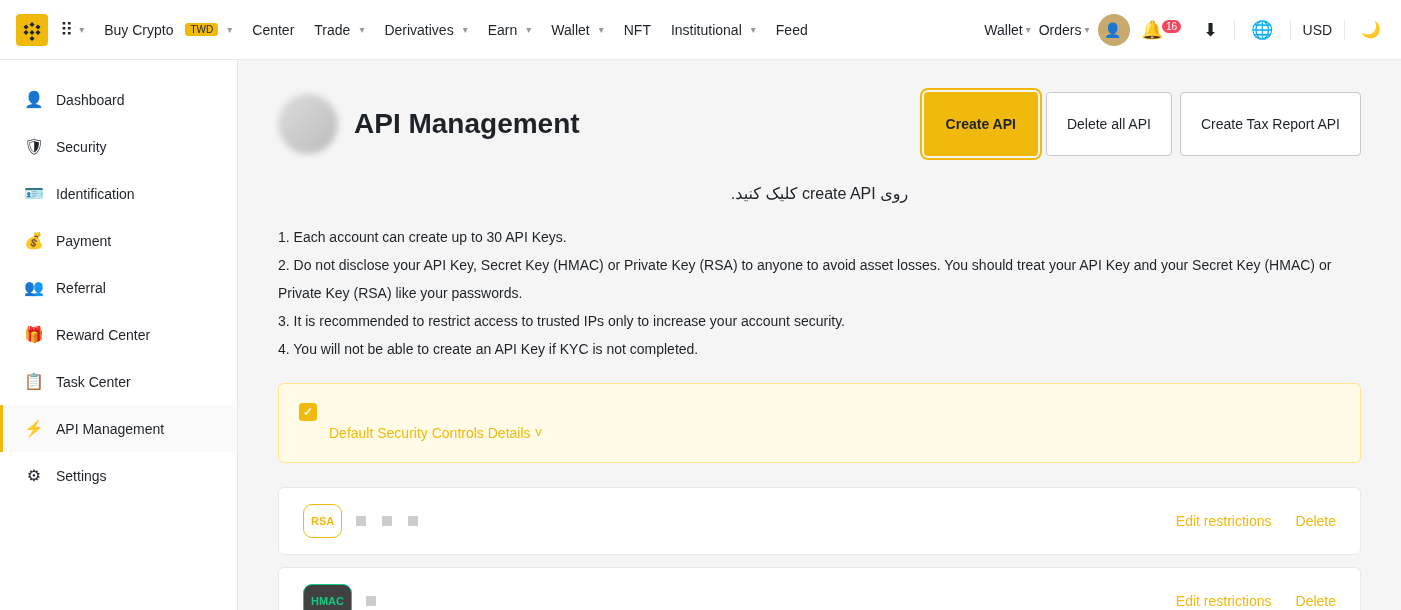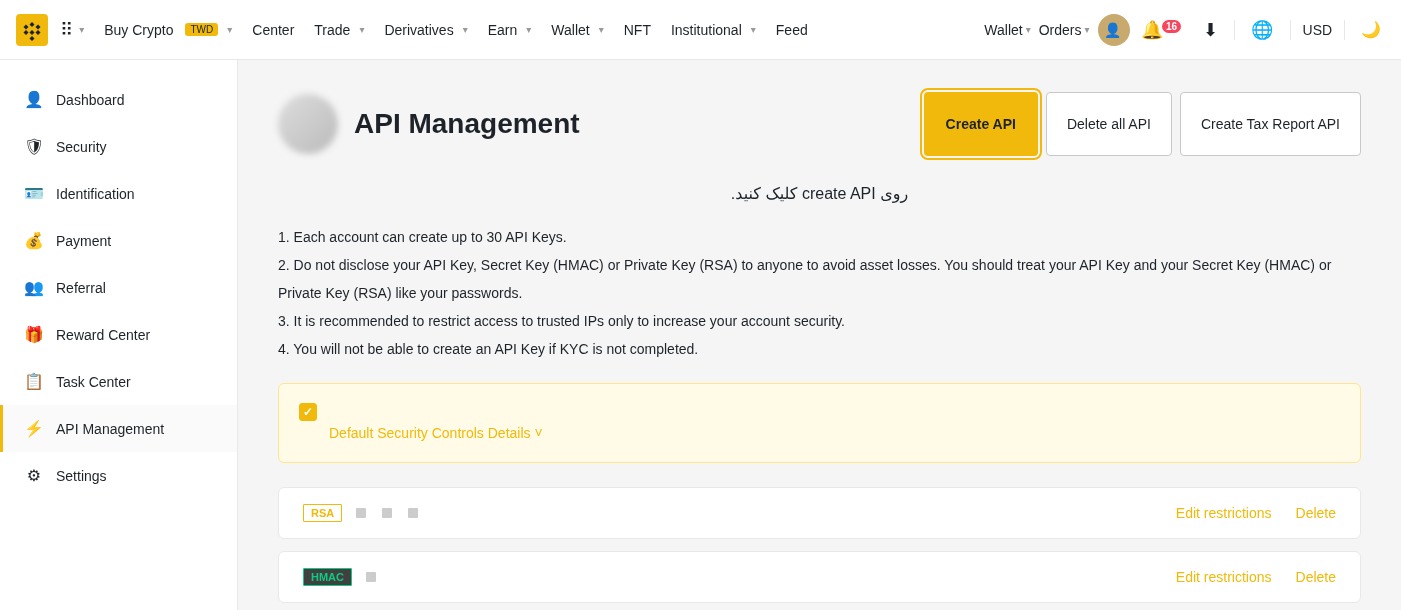--- a/index.html
+++ b/index.html
@@ -20,21 +20,21 @@
       cursor: pointer; font-size: 14px; color: #1e2329; font-weight: 500;
       white-space: nowrap;
     }
     .nav-badge {
       background: #f0b90b; color: #1e2329; font-size: 10px; font-weight: 400;
       padding: 1px 5px; border-radius: 3px; margin-left: 3px;
     }
     .nav-right { display: flex; align-items: center; gap: 8px; margin-left: auto; }
     .nav-right-item { display: flex; align-items: center; gap: 3px; cursor: pointer; font-size: 14px; color: #1e2329; font-weight: 500; }
     .notif-badge {
-      background: #f6465d; color: #fff; font-size: 10px; font-weight: 700;
+      background: #f6465d; color: #fff; font-size: 10px; font-weight: 400;
       padding: 1px 4px; border-radius: 8px; position: relative; top: -6px; left: -6px;
     }
     .divider-v { width: 1px; height: 20px; background: #e8e8e8; margin: 0 4px; }
 
     
     .layout { display: flex; margin-top: 60px; min-height: calc(100vh - 60px); }
 
     
     .sidebar {
       width: 238px; background: #fff; border-right: 1px solid #e8e8e8;
@@ -90,21 +90,21 @@
     .notice-link { color: #f0b90b; cursor: pointer; font-weight: 500; }
 
     
     .api-row {
       background: #fff; border: 1px solid #e8e8e8; border-radius: 6px;
       padding: 16px 24px; display: flex; align-items: center; justify-content: space-between;
       margin-bottom: 12px;
     }
     .api-row-left { display: flex; align-items: center; gap: 12px; }
     .key-type-badge {
-      font-size: 11px; font-weight: 700; padding: 2px 7px; border-radius: 1px;
+      font-size: 11px; font-weight: 700; padding: 10px 7px; border-radius: 9px;
     }
     .badge-rsa { border: 1.5px solid #f0b90b; color: #f0b90b; background: #fff; }
     .badge-hmac { border: 1.5px solid #0ecb81; color: #0ecb81; background: #404040; }
     .api-row-actions { display: flex; gap: 24px; align-items: center; }
     .action-link { color: #f0b90b; cursor: pointer; font-size: 14px; font-weight: 500; }
     .delete-link { color: #f0b90b; cursor: pointer; font-size: 14px; font-weight: 500; }
 
     
     .key-square { display: inline-block; width: 10px; height: 10px; background: #ccc; border-radius: 1px; margin: 0 2px; }
   </style>

